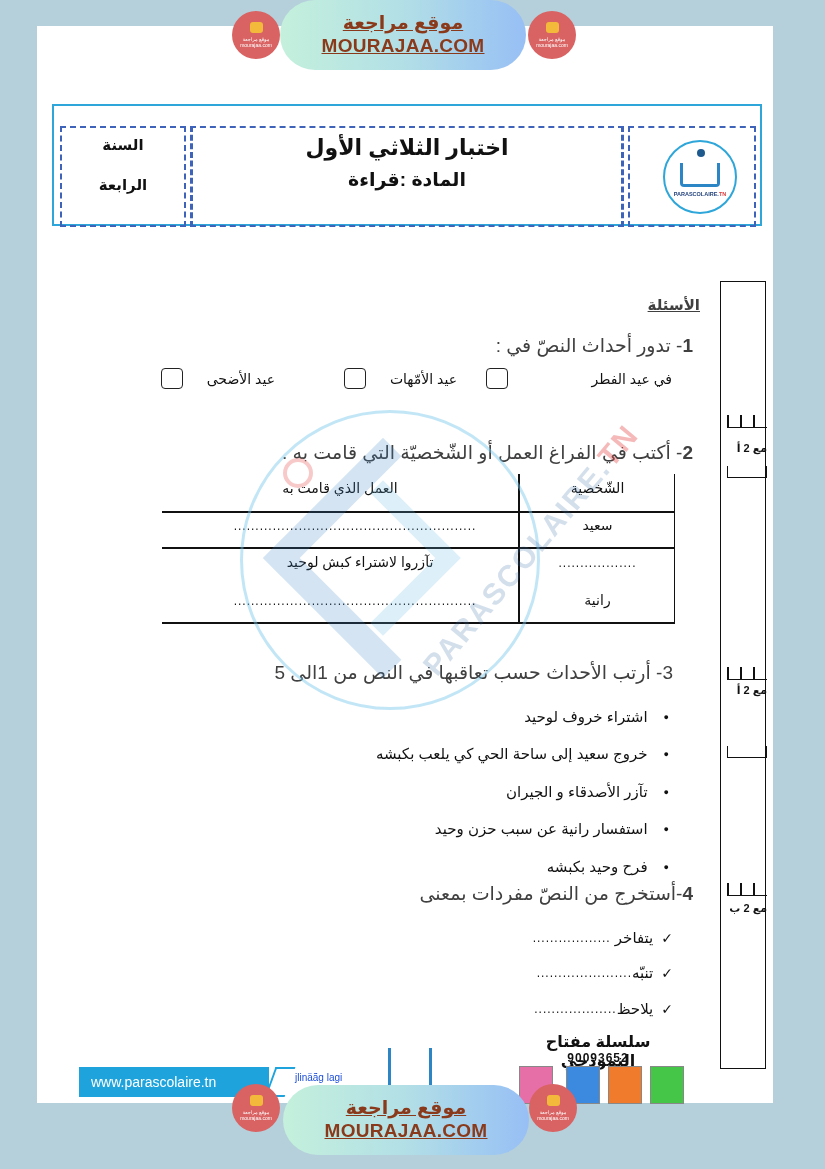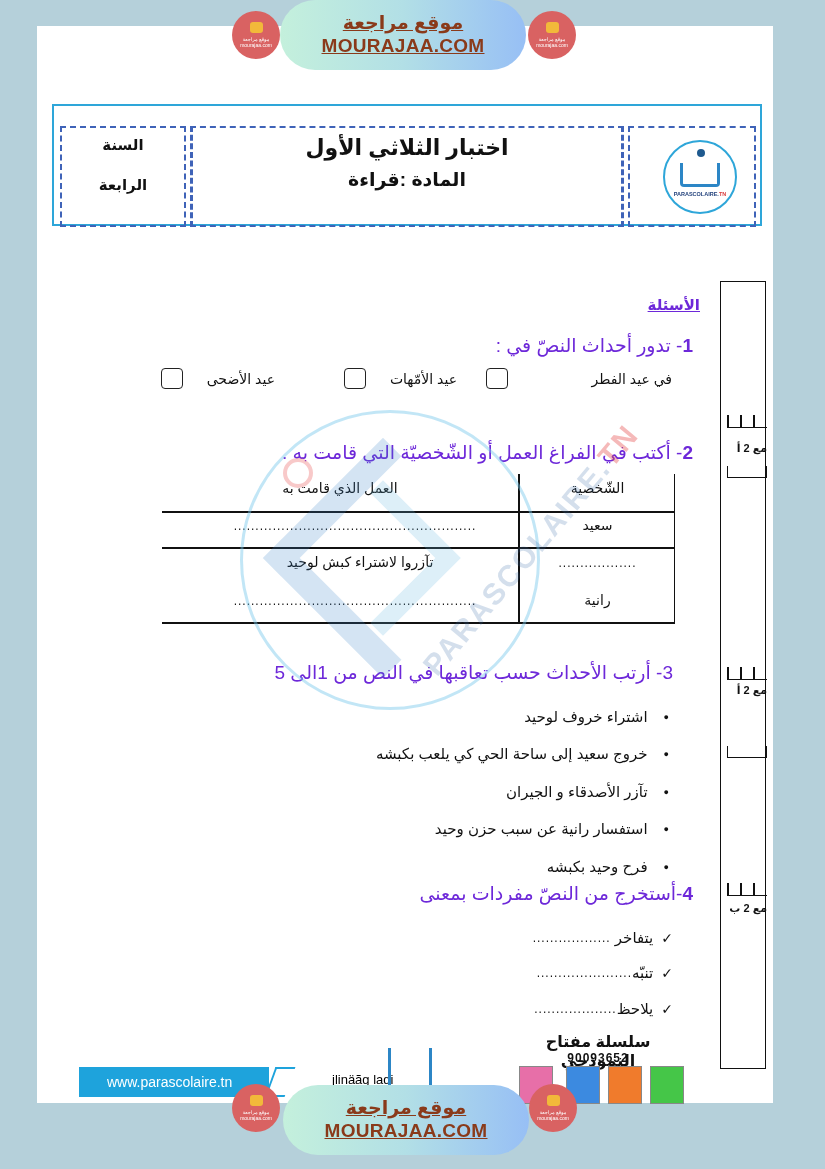--- a/index.html
+++ b/index.html
@@ -48,21 +48,21 @@
     .logo-circle {
       position: absolute; left: 33px; top: 12px; width: 74px; height: 74px; border-radius: 50%;
       border: 2px solid #2ea6d9; display: flex; flex-direction: column; align-items: center; justify-content: center;
     }
     .logo-book { width: 40px; height: 24px; border: 3px solid #2c86c6; border-top: none; border-radius: 0 0 4px 4px; position: relative; margin-top: 6px; }
     .logo-head { position: absolute; top: -14px; left: 14px; width: 8px; height: 8px; border-radius: 50%; background: #1f5a8f; }
     .logo-txt { font-size: 5.5px; font-weight: bold; color: #1f3f7a; margin-top: 4px; }
     .logo-txt span { color: #d94040; }
 
     
-    .rtl { direction: rtl; position: absolute; color: #6d28d9; }
+    .rtl { direction: rtl; position: absolute; color: #404040; }
     .section-title { right: 125px; top: 296px; font-size: 15px; font-weight: bold; text-decoration: underline; }
     .q { font-size: 19px; }
     .q b { font-weight: bold; }
     .q1 { right: 132px; top: 334px; }
     .opt { position: absolute; top: 368px; display: flex; align-items: center; direction: rtl; font-size: 14px; color: #111; }
     .chk { width: 22px; height: 21px; border: 1.5px solid #222; border-radius: 4px; display: inline-block; }
     .opt1 { right: 153px; gap: 19px; } .opt1 .chk { margin-right: 64px; }
     .opt2 { right: 368px; } .opt2 .chk { margin-right: 24px; }
     .opt3 { right: 550px; } .opt3 .chk { margin-right: 24px; }
     .q2 { right: 132px; top: 441px; }
@@ -98,23 +98,23 @@
       position: absolute; left: 240px; top: 410px; width: 300px; height: 300px; border-radius: 50%;
       border: 3px solid rgba(120,200,235,0.45); z-index: 1; pointer-events: none;
     }
     .wm-chev1 { position: absolute; left: 55px; top: 60px; width: 170px; height: 170px; border: 26px solid rgba(60,130,200,0.22); border-right: none; border-bottom: none; transform: rotate(-45deg); }
     .wm-chev2 { position: absolute; left: 85px; top: 90px; width: 110px; height: 110px; border: 18px solid rgba(100,180,225,0.22); border-left: none; border-top: none; transform: rotate(-45deg); }
     .wm-text { position: absolute; left: 130px; top: 120px; font-size: 30px; font-weight: bold; color: rgba(60,110,170,0.22); transform: rotate(-50deg); letter-spacing: 2px; white-space: nowrap; }
     .wm-text span { color: rgba(230,80,80,0.4); }
     .wm-flag { position: absolute; left: 40px; top: 45px; width: 30px; height: 30px; border-radius: 50%; border: 4px solid rgba(235,100,100,0.35); }
 
     
-    .foot-url { position: absolute; left: 79px; top: 1067px; width: 190px; height: 30px; background: #1ea3dc; color: #fff; font-size: 14px; display: flex; align-items: center; padding-left: 28px; z-index: 2; }
+    .foot-url { position: absolute; left: 79px; top: 1067px; width: 190px; height: 30px; background: #1ea3dc; color: #fff; font-size: 14px; display: flex; align-items: center; padding-left: 12px; z-index: 2; }
     .foot-chev { position: absolute; left: 270px; top: 1067px; width: 20px; height: 30px; border: 2px solid #1ea3dc; border-right: none; transform: skewX(-20deg); z-index: 2; }
-    .foot-brand { position: absolute; left: 295px; top: 1072px; font-size: 13px; color: #000000; z-index: 2; margin-left: 37px; }
+    .foot-brand { position: absolute; left: 295px; top: 1072px; font-size: 10px; color: #1d4ed8; z-index: 2; }
     .foot-logo { position: absolute; left: 388px; top: 1048px; width: 44px; height: 48px; border: 3px solid #2c86c6; border-top: none; z-index: 2; }
     .foot-series { position: absolute; left: 508px; top: 1032px; width: 180px; text-align: center; direction: rtl; font-weight: bold; font-size: 16px; color: #111; z-index: 2; }
     .foot-phone { position: absolute; left: 508px; top: 1051px; width: 180px; text-align: center; font-weight: bold; font-size: 12px; color: #111; letter-spacing: 1px; z-index: 2; }
     .book { position: absolute; top: 1066px; width: 34px; height: 38px; z-index: 2; border: 1px solid #888; }
   </style>
 </head>
 <body>
 
 <div class="paper"></div>
 

